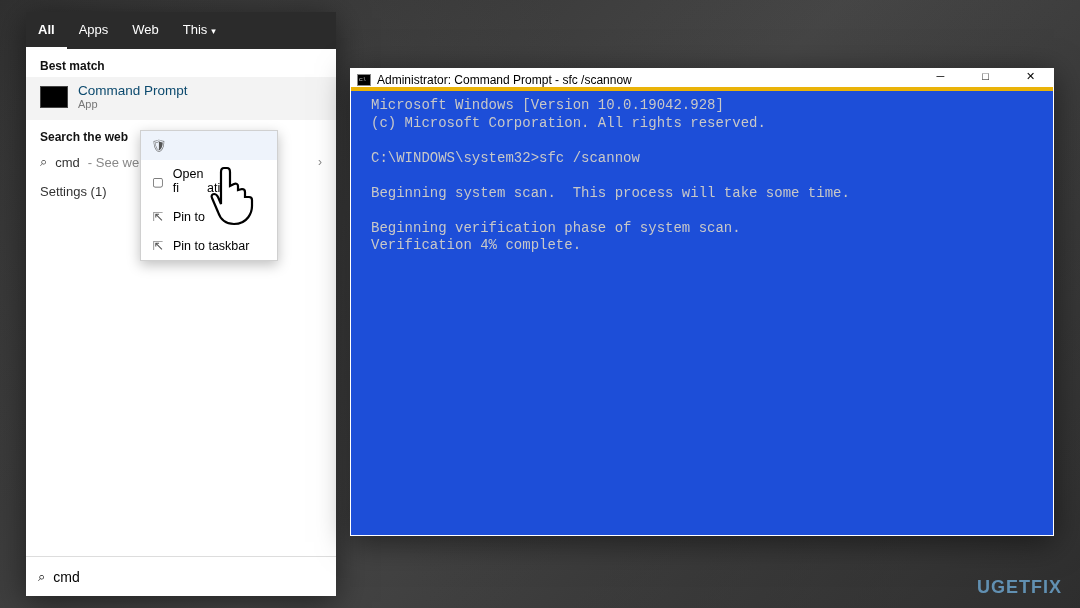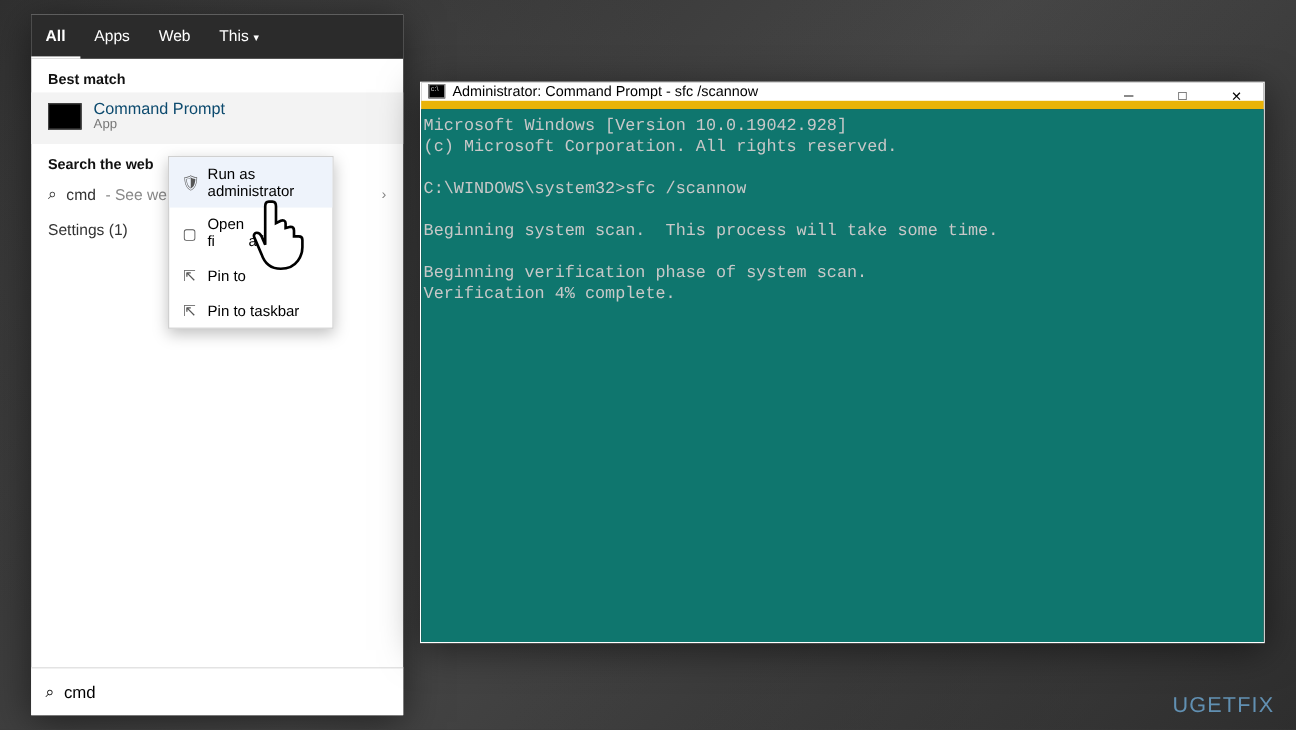--- a/index.html
+++ b/index.html
@@ -65,37 +65,37 @@
   
   .cmd-window {
     position: absolute; left: 350px; top: 68px;
     width: 704px; height: 468px;
     background: #000; border: 1px solid #fff;
     box-shadow: 0 6px 30px rgba(0,0,0,.5);
     display: flex; flex-direction: column;
   }
   .cmd-titlebar {
     height: 22px; background: #fff; color: #000;
-    display: flex; align-items: flex-start; font-size: 12px;
-    border-bottom: 7px solid #eab308;
+    display: flex; align-items: flex-end; font-size: 12px;
+    border-bottom: 4px solid #eab308;
   }
   .cmd-title { display: flex; align-items: center; gap: 6px; padding-left: 6px; flex: 1; }
   .cmd-ico { width: 14px; height: 12px; background: #000; border: 1px solid #888; position: relative; }
   .cmd-ico::after { content: "c:\\"; color: #c8c8c8; font-size: 6px; position: absolute; left: 1px; top: 1px; }
   .win-btns { display: flex; }
   .win-btn { width: 45px; height: 22px; display: flex; align-items: center; justify-content: center; font-size: 11px; }
   .cmd-body {
-    flex: 1; background: #0f766e; color: #c8c8c8;
+    flex: 1; background: #1d4ed8; color: #c8c8c8;
     font-family: Consolas, "Courier New", monospace;
-    font-size: 14px; padding: 6px 2px; white-space: pre; line-height: 1.25;
+    font-size: 14px; padding: 6px 20px; white-space: pre; line-height: 1.25;
   }
   
   .wm {
     position: absolute; right: 18px; bottom: 10px;
-    color: #6aa1c9; font-size: 18px; font-weight: 400; letter-spacing: 1px;
+    color: #6aa1c9; font-size: 18px; font-weight: 700; letter-spacing: 1px;
     opacity: .85;
   }
   .mag { font-size: 13px; }
   .chev { color: #888; font-size: 12px; }
 </style>
 </head>
 <body>
 
 <div class="search-panel">
   <div class="tabs">
@@ -128,21 +128,20 @@
 
   <div class="search-box">
     <span class="mag">⌕</span>
     <input type="text" value="cmd" style="">
   </div>
 </div>
 
 <div class="ctx">
   <div class="ctx-item hover">
     <span class="ci-icon">🛡</span>
-    <span>Run as administrator</span>
   </div>
   <div class="ctx-item">
     <span class="ci-icon">▢</span>
     <span><span>Open fi</span><span style="margin-left:28px">ation</span></span>
   </div>
   <div class="ctx-item">
     <span class="ci-icon">⇱</span>
     <span>Pin to</span>
   </div>
   <div class="ctx-item">

